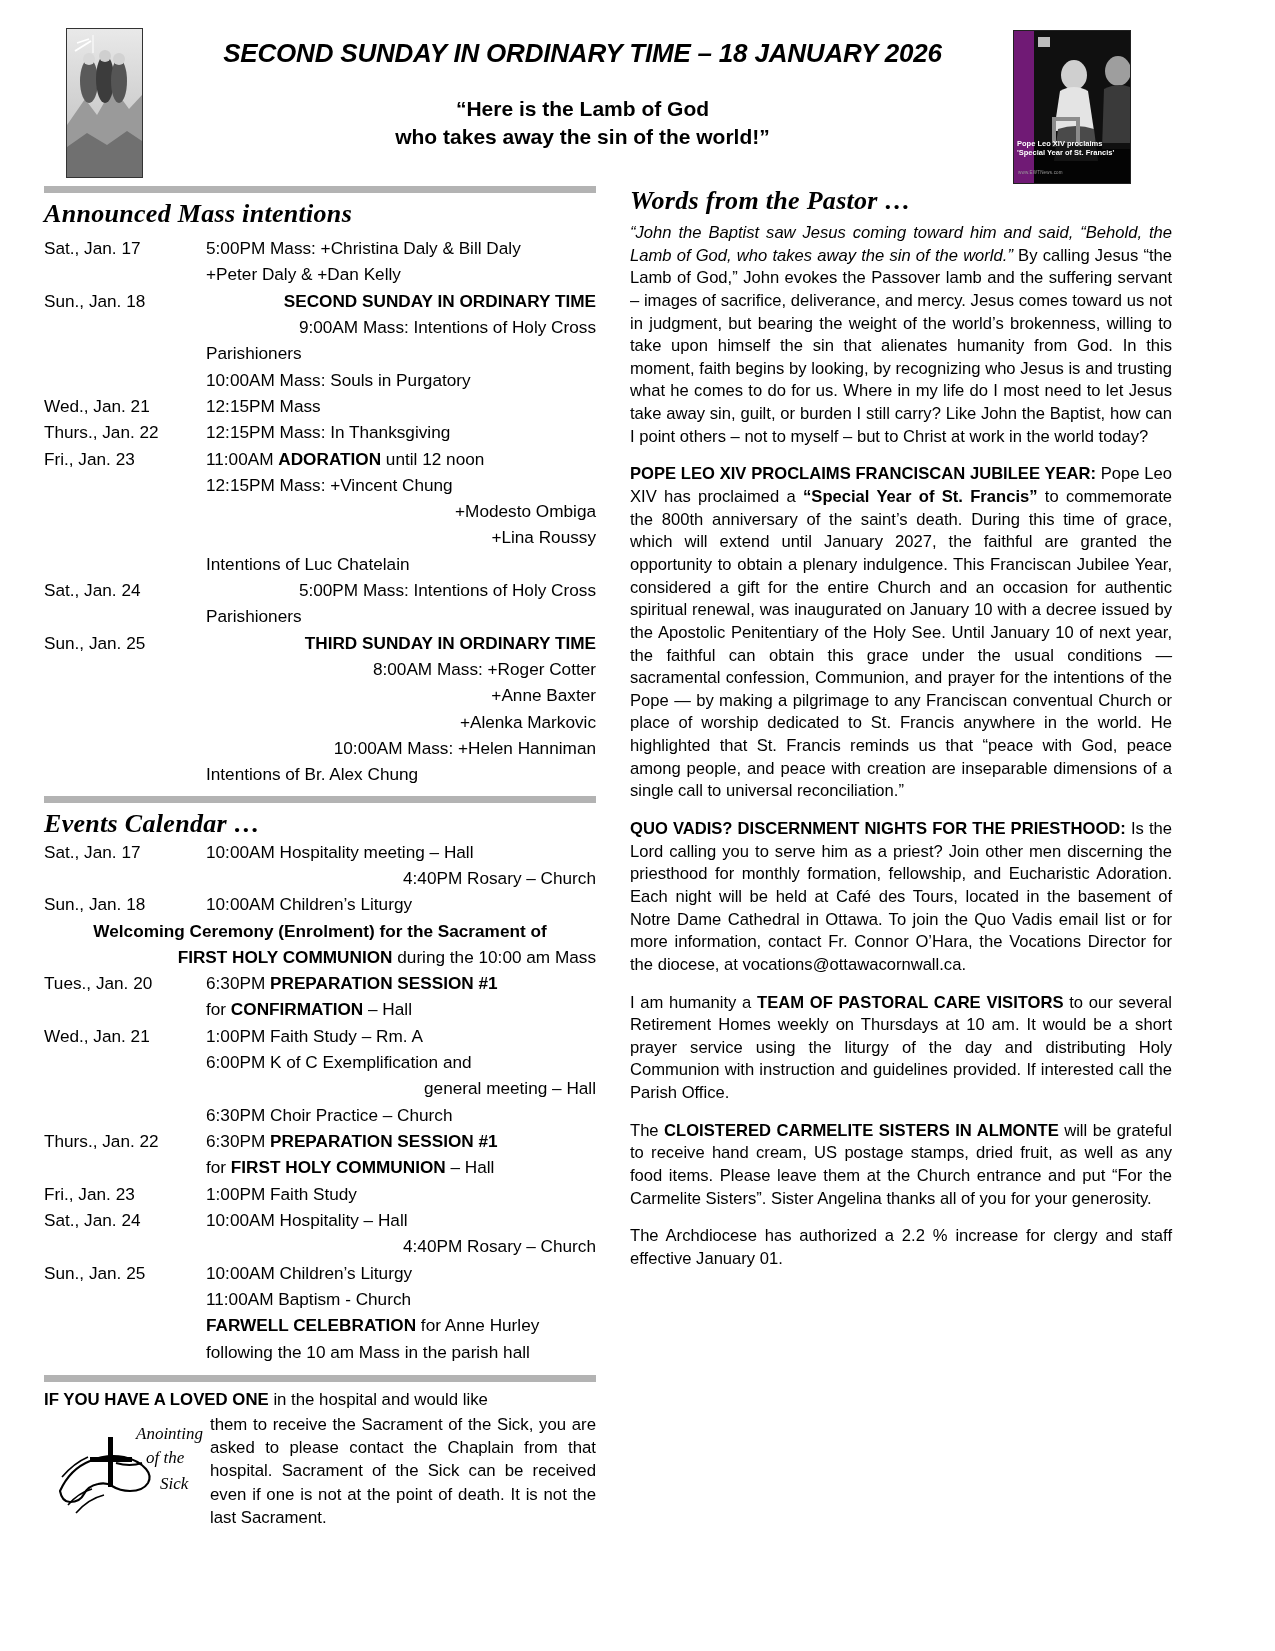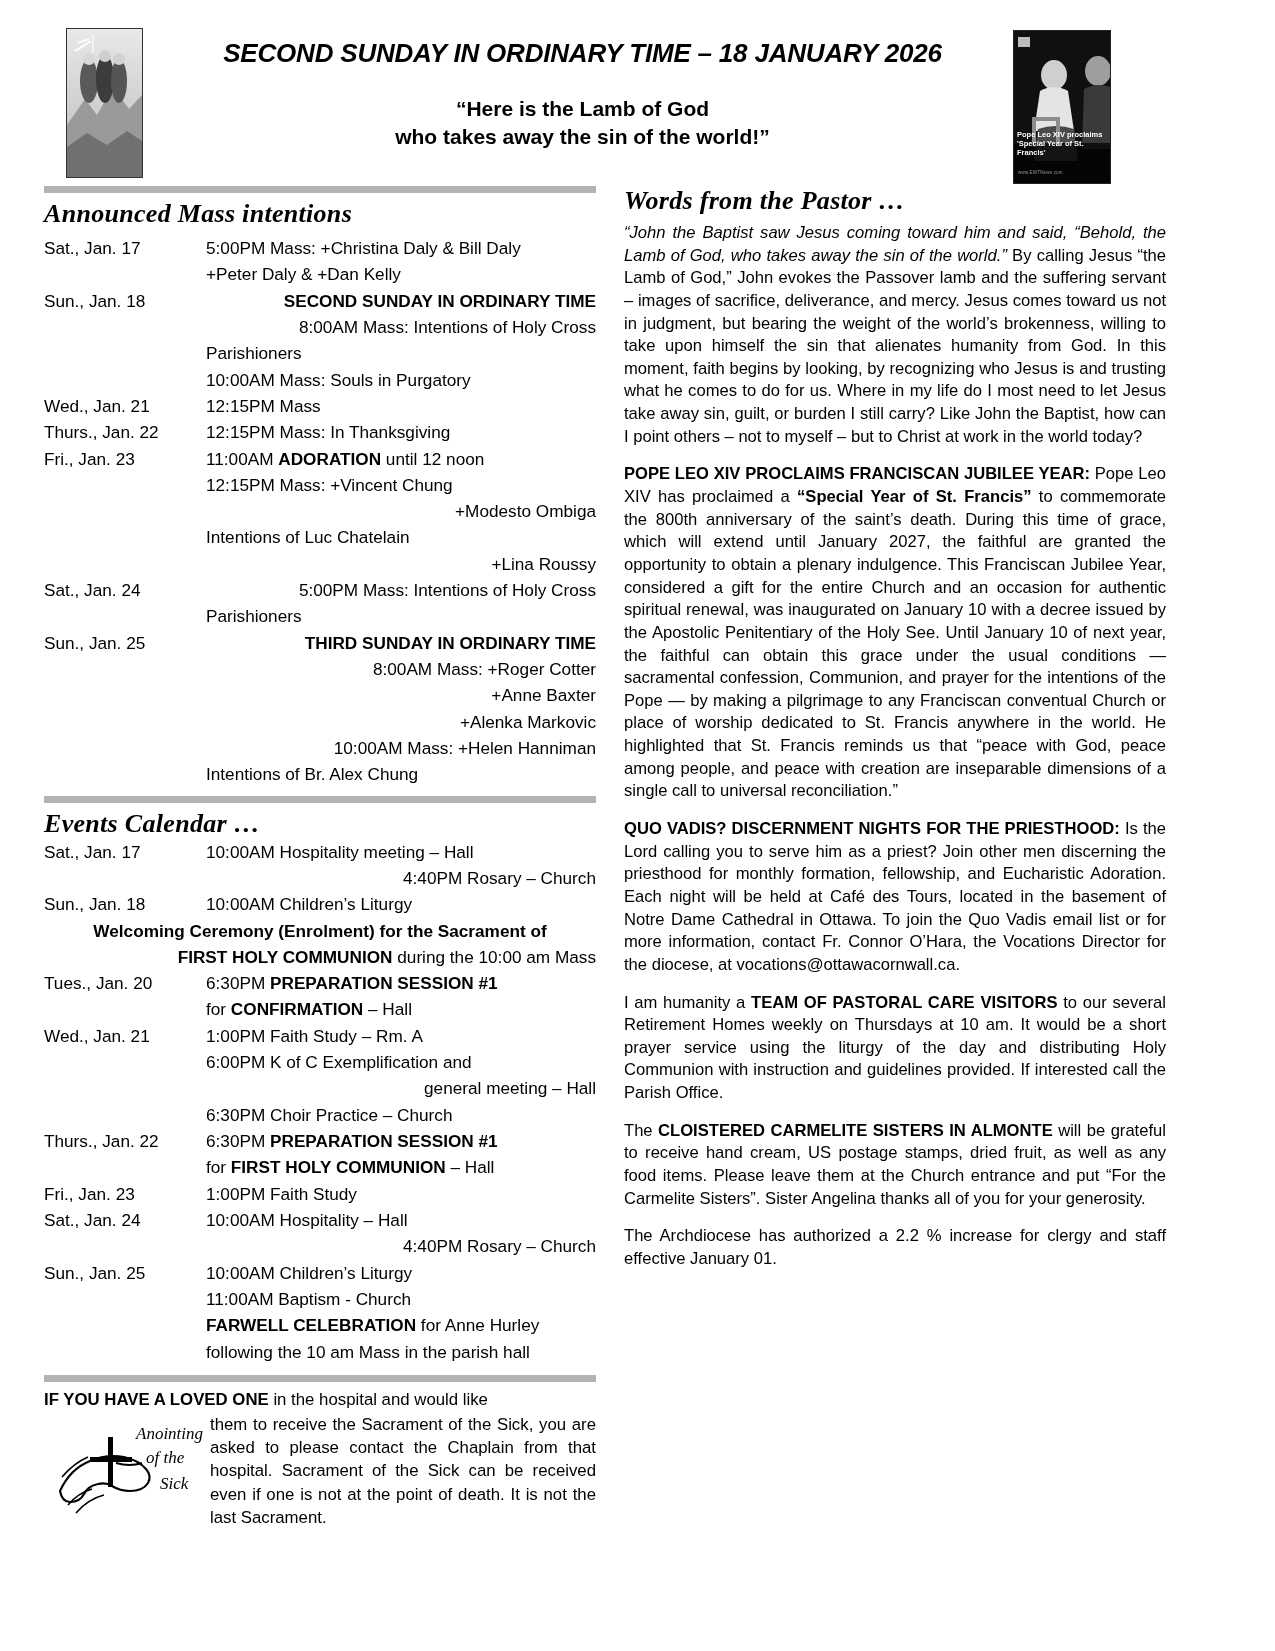--- a/index.html
+++ b/index.html
@@ -39,22 +39,23 @@
     overflow: hidden;
     background: #cfcfcf;
   }
   .header-img-right {
     position: absolute;
     left: 1013px;
     top: 30px;
     width: 96px;
     height: 152px;
     overflow: hidden;
-    background: #0c4a6e;
+    background: #701a75;
     border: 1px solid #222;
+    padding-left: 20px;
   }
   .header-title-wrap {
     position: absolute;
     left: 160px;
     top: 38px;
     width: 845px;
     text-align: center;
   }
   .header-title {
     font-size: 26px;
@@ -93,21 +94,21 @@
     font-size: 4.5px;
     letter-spacing: .2px;
   }
 
   
   .columns {
     position: relative;
     display: flex;
     padding: 0 44px 0 44px;
     box-sizing: border-box;
-    gap: 14px;
+    gap: 20px;
   }
   .col-left  { width: 552px; }
   .col-right { width: 556px; padding-left: 14px; box-sizing: border-box; }
 
   .rule {
     height: 7px;
     background: #b3b3b3;
     margin: 4px 0 6px 0;
   }
 
@@ -232,21 +233,21 @@
           <div class="srow">
             <div class="sday"></div>
             <div class="sbody right">+Peter Daly &amp; +Dan Kelly</div>
           </div>
           <div class="srow">
             <div class="sday">Sun., Jan. 18</div>
             <div class="sbody center"><b>SECOND SUNDAY IN ORDINARY TIME</b></div>
           </div>
           <div class="srow">
             <div class="sday"></div>
-            <div class="sbody center">8:00AM Mass: Intentions of Holy Cross</div>
+            <div class="sbody center">9:00AM Mass: Intentions of Holy Cross</div>
           </div>
           <div class="srow">
             <div class="sday"></div>
             <div class="sbody right">Parishioners</div>
           </div>
           <div class="srow">
             <div class="sday"></div>
             <div class="sbody">10:00AM Mass: Souls in Purgatory</div>
           </div>
           <div class="srow">
@@ -264,25 +265,25 @@
           <div class="srow">
             <div class="sday"></div>
             <div class="sbody">12:15PM Mass:  +Vincent Chung</div>
           </div>
           <div class="srow">
             <div class="sday"></div>
             <div class="sbody center">+Modesto Ombiga</div>
           </div>
           <div class="srow">
             <div class="sday"></div>
+            <div class="sbody center">+Lina Roussy</div>
+          </div>
+          <div class="srow">
+            <div class="sday"></div>
             <div class="sbody right">Intentions of Luc Chatelain</div>
-          </div>
-          <div class="srow">
-            <div class="sday"></div>
-            <div class="sbody center">+Lina Roussy</div>
           </div>
           <div class="srow">
             <div class="sday">Sat., Jan. 24</div>
             <div class="sbody center">5:00PM Mass: Intentions of Holy Cross</div>
           </div>
           <div class="srow">
             <div class="sday"></div>
             <div class="sbody right">Parishioners</div>
           </div>
           <div class="srow">

